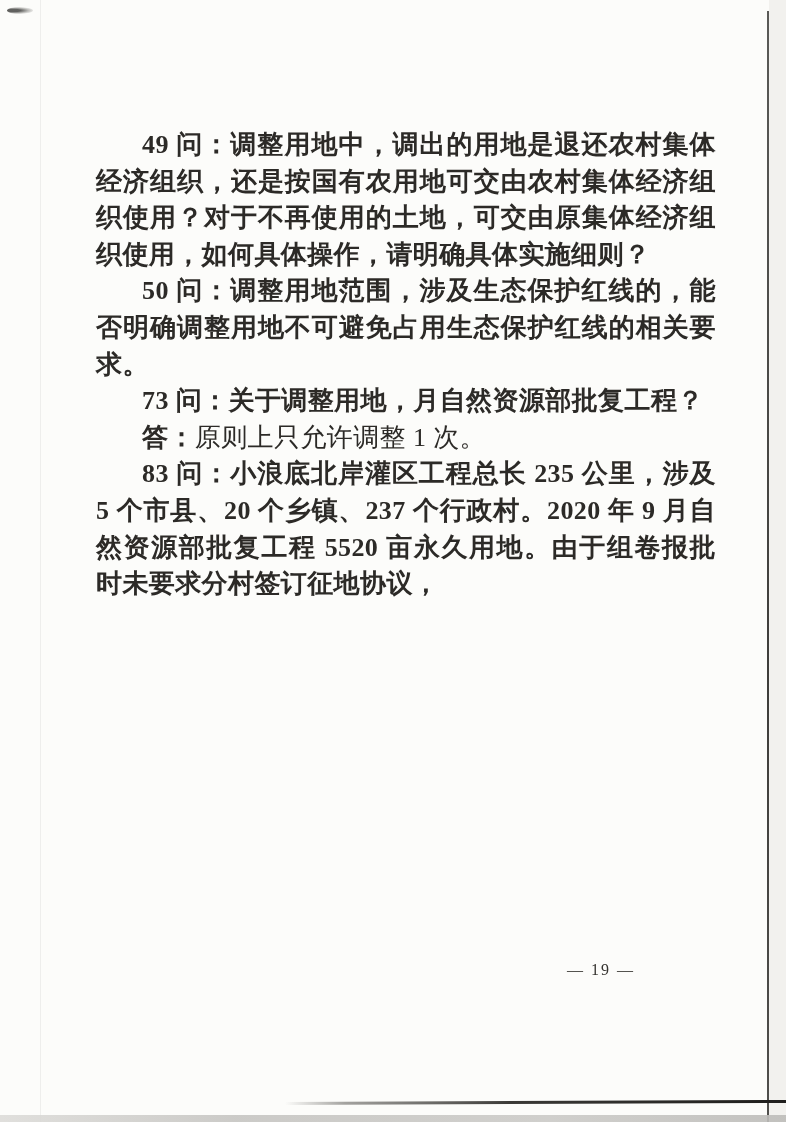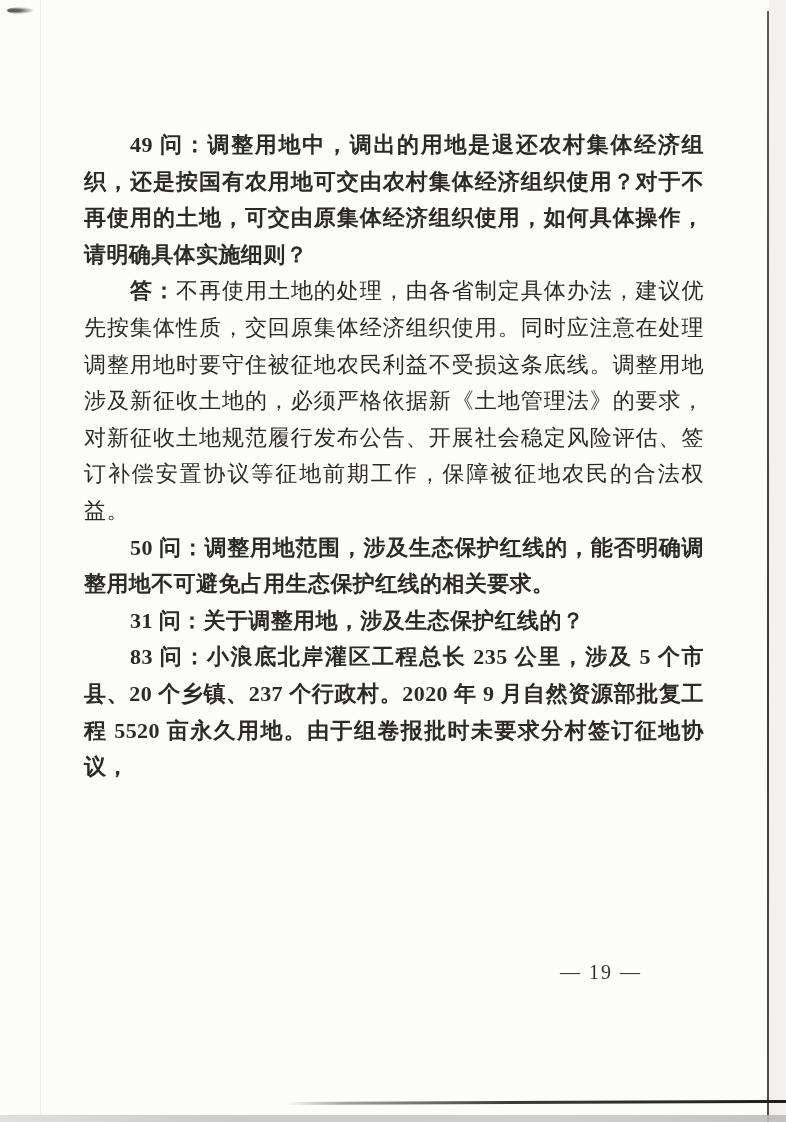--- a/index.html
+++ b/index.html
@@ -12,43 +12,43 @@
     width: 786px;
     height: 1122px;
     background: #fcfcfa;
     overflow: hidden;
     font-family: "Liberation Serif", "DejaVu Serif", serif;
     color: #2c2a27;
   }
   
   .content {
     position: absolute;
-    left: 84px;
+    left: 96px;
     top: 127px;
     width: 620px;
-    font-size: 22px;
+    font-size: 26px;
     line-height: 36.6px;
     text-align: justify;
     letter-spacing: 0.4px;
   }
   .content p {
     margin: 0;
     text-indent: 46px;
   }
   .para-question { font-weight: 600; }
   .para-answer   { font-weight: 400; }
   .lead          { font-weight: 700; }
   
   .page-number {
     position: absolute;
     left: 536px;
     top: 961px;
     width: 130px;
     text-align: center;
-    font-size: 20px;
+    font-size: 16px;
     letter-spacing: 2px;
     color: #35332f;
   }
   
   .edge-right-line {
     position: absolute;
     left: 767px;
     top: 11px;
     width: 2px;
     height: 1111px;
@@ -105,27 +105,27 @@
 
   <div class="edge-right-margin"></div>
   <div class="edge-right-line"></div>
   <div class="edge-left-line"></div>
   <div class="smudge-top-left"></div>
 
   <div class="content">
 
     <p class="para-question"><span class="lead">49 问：</span><span>调整用地中，调出的用地是退还农村集体经济组织，还是按国有农用地可交由农村集体经济组织使用？对于不再使用的土地，可交由原集体经济组织使用，如何具体操作，请明确具体实施细则？</span></p>
 
-    <p class="para-answer"><span class="lead">答：</span><span>不再使用土地的处理，由各省制定具体办法，建议优先按集体性质，交回原集体经济组织使用。同时应注意在处理调整用地时要守住被征地农民利益不受损这条底线。调整用地涉及新征收土地的，必须严格依据新《土地管理法》的要求，对新征收土地规范履行发布公告、开展社会稳定风险评估、签订补偿安置协议等征地前期工作，保障被征地农民的合法权益。</span></p>
 
     <p class="para-question"><span class="lead">50 问：</span><span>调整用地范围，涉及生态保护红线的，能否明确调整用地不可避免占用生态保护红线的相关要求。</span></p>
 
 
-    <p class="para-question"><span class="lead">31 问：</span><span>关于调整用地，涉及生态保护红线的？</span></p>
+    <p class="para-question"><span class="lead">73 问：</span><span>关于调整用地，月自然资源部批复工程？</span></p>
 
+    <p class="para-answer"><span class="lead">答：</span><span>原则上只允许调整 1 次。</span></p>
 
     <p class="para-question"><span class="lead">83 问：</span><span>小浪底北岸灌区工程总长 235 公里，涉及 5 个市县、20 个乡镇、237 个行政村。2020 年 9 月自然资源部批复工程 5520 亩永久用地。由于组卷报批时未要求分村签订征地协议，</span></p>
 
   </div>
 
   <div class="page-number">— 19 —</div>
 
   <div class="bottom-shadow-line"></div>
   <div class="bottom-edge-band"></div>
 

